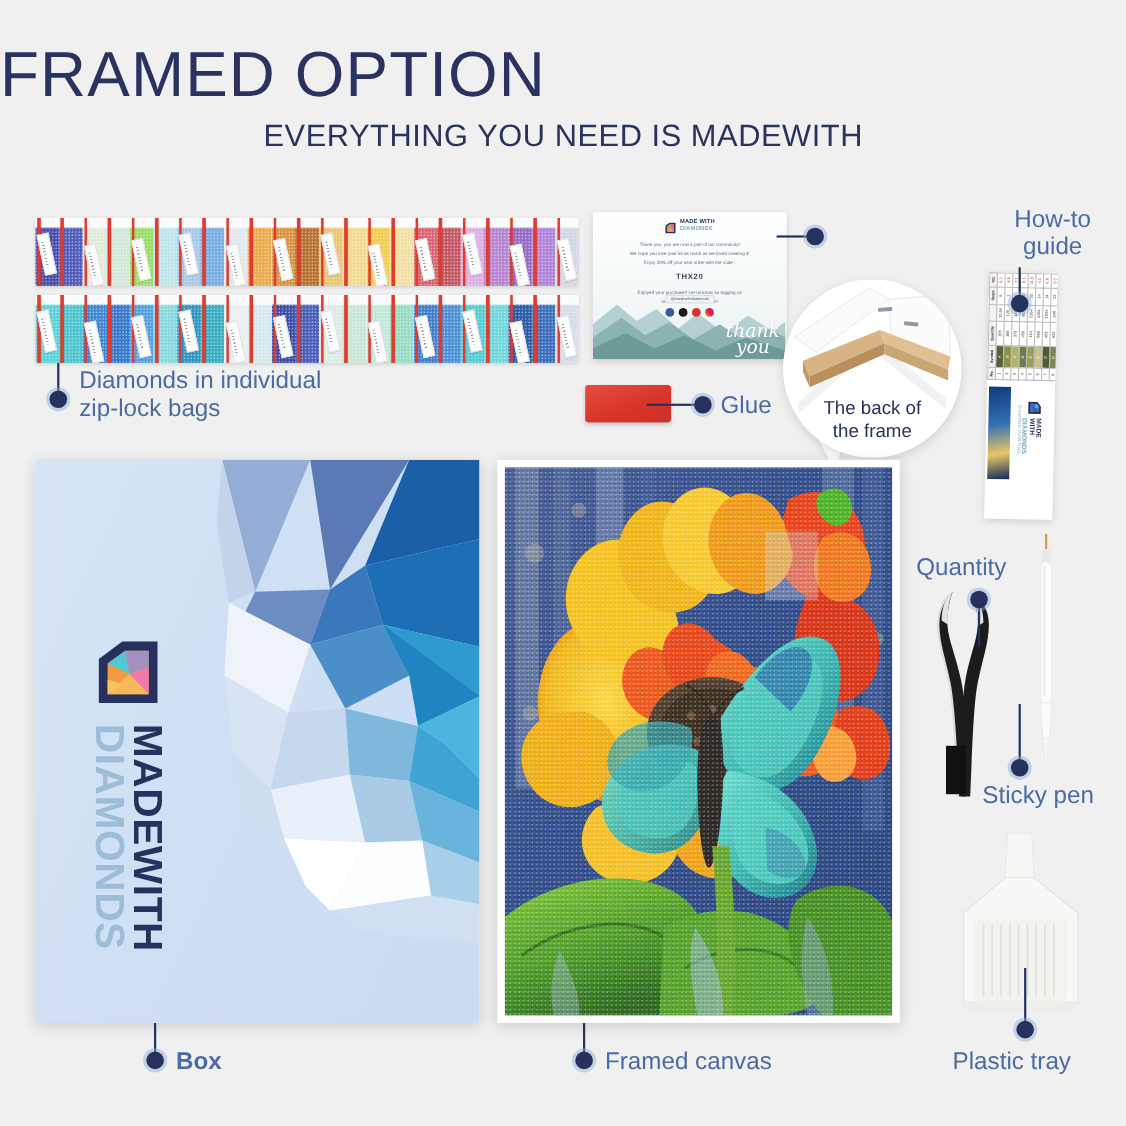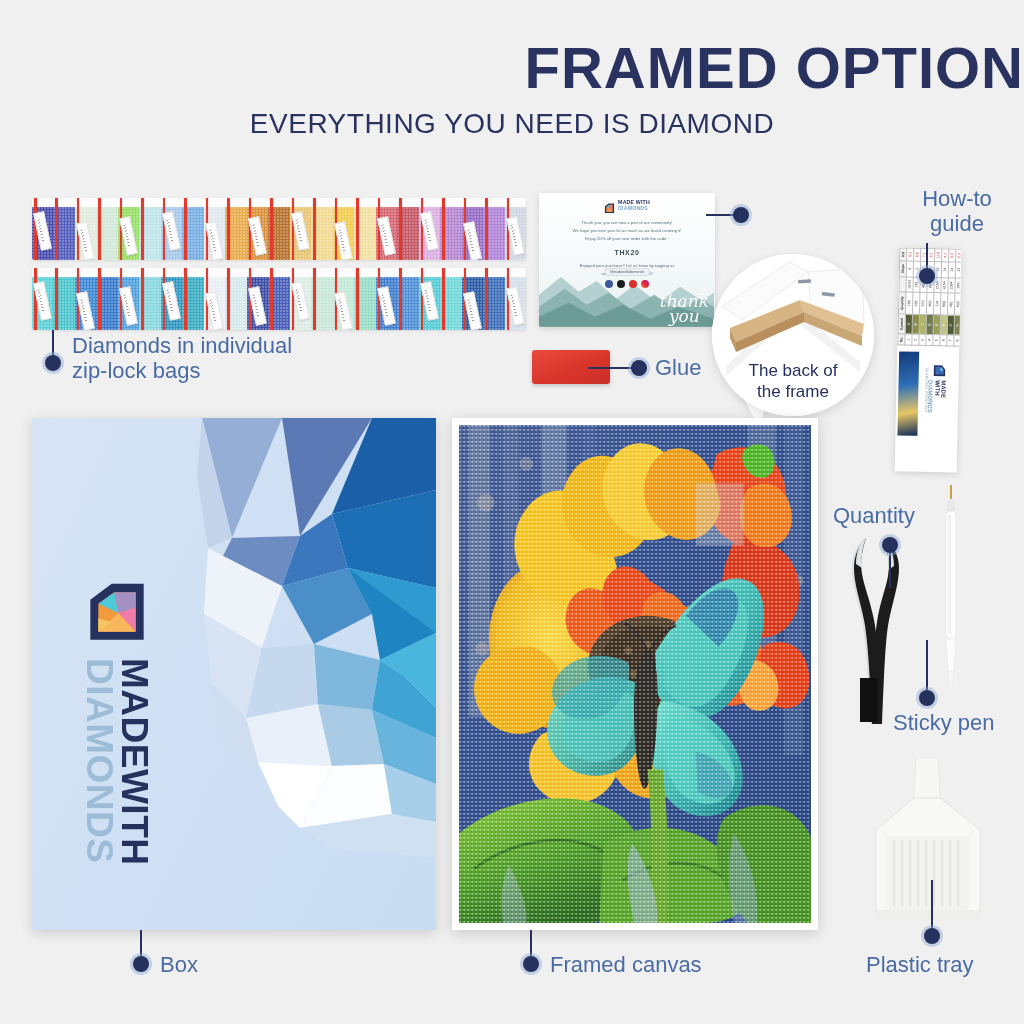--- a/index.html
+++ b/index.html
@@ -8,22 +8,22 @@
     background:#f0f0f0;
     font-family:"Liberation Sans", sans-serif;
     position:relative;
     overflow:hidden;
   }
   #stage { position:absolute; inset:0; width:1024px; height:1024px; }
 
   
   .title {
     position:absolute; left:0; top:34px; width:1024px;
-    text-align:right;
-    font-size:58px; font-weight:bold; letter-spacing:1px;
+    text-align:left;
+    font-size:58px; font-weight:normal; letter-spacing:1px;
     color:#2a3360;
   }
   .subtitle {
     position:absolute; left:0; top:108px; width:1024px;
     text-align:center;
     font-size:28px; font-weight:normal; letter-spacing:.5px;
     color:#2a3360;
   }
 
   
@@ -246,21 +246,21 @@
   .tweezers { position:absolute; }
   .pen { position:absolute; }
   .tray { position:absolute; }
 </style>
 </head>
 <body>
 
 <div id="stage">
 
   <div class="title">FRAMED OPTION</div>
-  <div class="subtitle">EVERYTHING YOU NEED IS DIAMOND</div>
+  <div class="subtitle">EVERYTHING YOU NEED IS MADEWITH</div>
 
   <div class="bagrow" id="bagrow-top" style="left:32px; top:198px; width:494px; height:62px;">
       <div class="bag" style="left: 0px; width: 22.0783px;">
         <div class="beads" style="background: radial-gradient(circle at 1px 1px, rgba(255, 255, 255, 0.55) 0.6px, transparent 0.8px) 0% 0% / 3px 3px rgb(58, 63, 168);"></div>
         <div class="zip"></div>
         <div class="tag" style="left: 5.36957px; top: 14px;"></div>
       </div>
       <div class="bag" style="left: 21.4783px; width: 22.0783px;">
         <div class="beads" style="background: radial-gradient(circle at 1px 1px, rgba(255, 255, 255, 0.55) 0.6px, transparent 0.8px) 0% 0% / 3px 3px rgb(69, 80, 184);"></div>
         <div class="zip"></div>
@@ -699,21 +699,21 @@
       </span>
       <span class="brand-txt">
         <span>MADEWITH</span><br>
         <span class="d">DIAMONDS</span>
       </span>
     </div>
   </div>
 
   <div class="leader v" style="left:140px; top:930px; height:30px;"></div>
   <div class="dot" style="left:133px; top:956px;"></div>
-  <div class="label" style="left:160px; top:952px; width:120px;">Box</div>
+  <div class="label" style="left:160px; top:952px; width:120px;font-weight:bold;">Box</div>
 
   <div class="canvas-frame" style="left:452px; top:418px; width:366px; height:512px;">
     <div class="canvas-art">
       <svg viewBox="0 0 366 512" preserveAspectRatio="none" width="100%" height="100%">
         <defs>
           <linearGradient id="bgGrad" x1="0" y1="0" x2="1" y2="1">
             <stop offset="0%" stop-color="#4a5f96"></stop>
             <stop offset="40%" stop-color="#35508c"></stop>
             <stop offset="100%" stop-color="#2c477f"></stop>
           </linearGradient>

